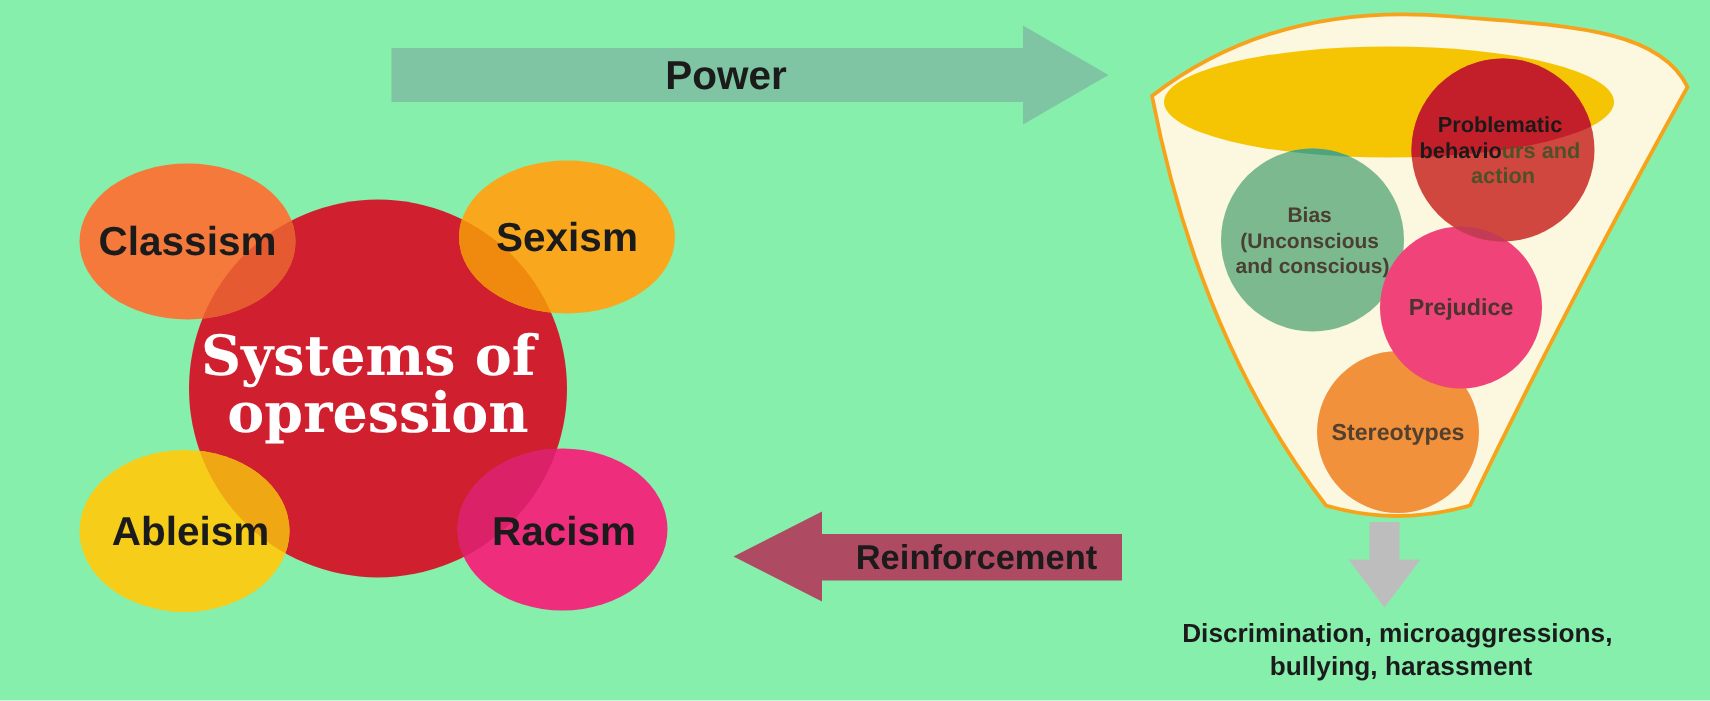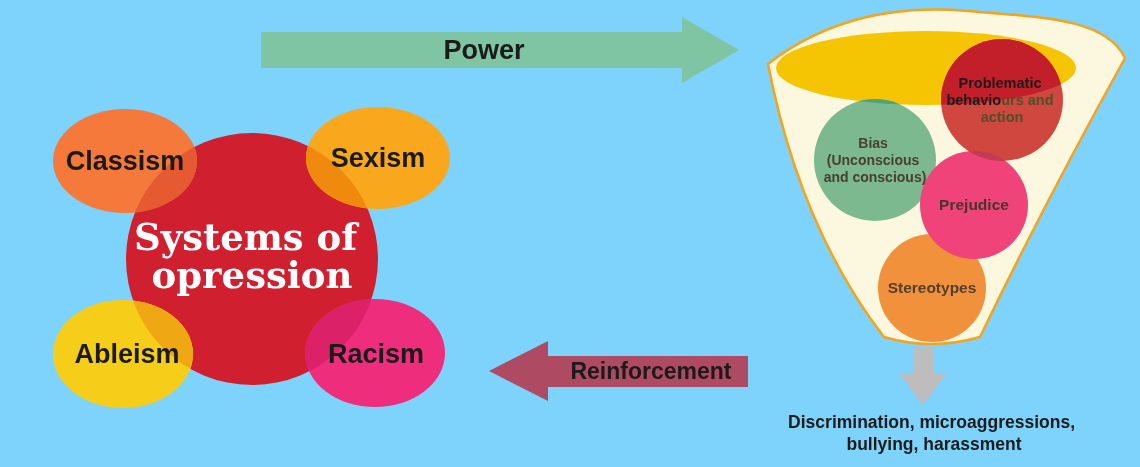--- a/index.html
+++ b/index.html
@@ -8,21 +8,21 @@
     background: #ffffff;
     width: 1140px;
     height: 467px;
     overflow: hidden;
     font-family: "Liberation Sans", sans-serif;
   }
   .stage {
     position: relative;
     width: 1140px;
     height: 467px;
-    background: #7dd3fc;
+    background: #86efac;
   }
   svg { display: block; }
   text { user-select: none; }
   .sans-bold {
     font-family: "Liberation Sans", sans-serif;
     font-weight: bold;
   }
   .serif-bold {
     font-family: "DejaVu Serif", serif;
     font-weight: bold;

